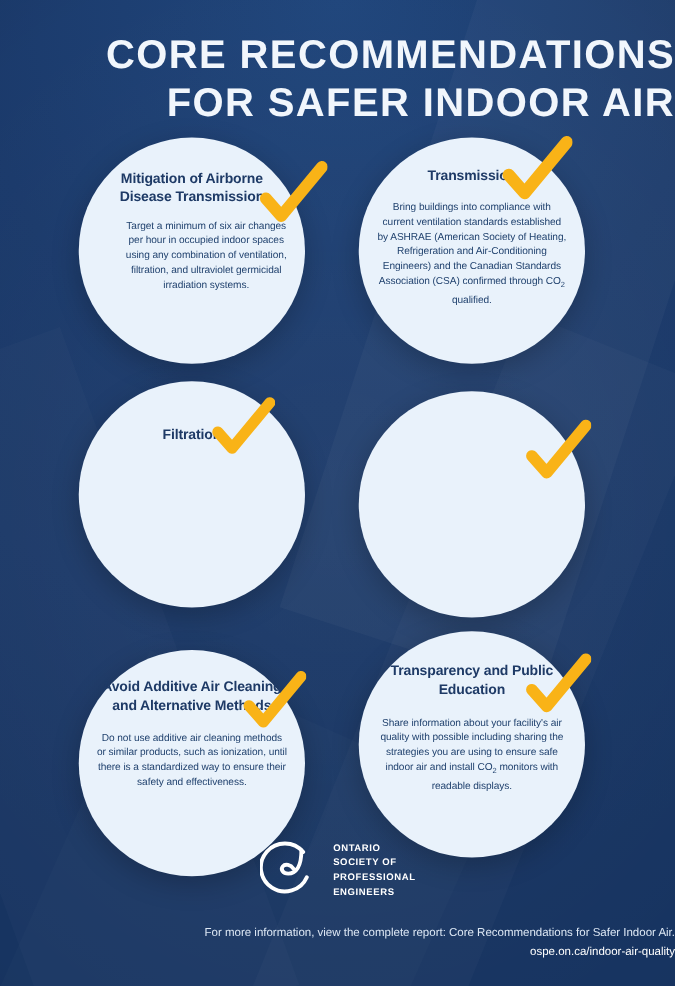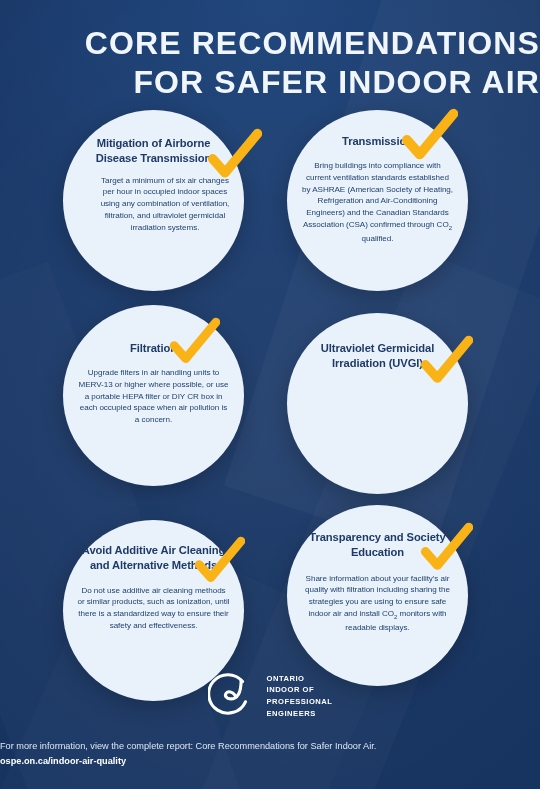--- a/index.html
+++ b/index.html
@@ -120,26 +120,26 @@
     font-size:7.6px;
     font-weight:bold;
     line-height:1.52;
     letter-spacing:0.5px;
     text-align:left;
   }
 
   
   #footer {
     position:absolute; left:0; right:0; top:739px;
-    text-align:left;
+    text-align:right;
     color:#dce7f4;
     font-size:9.2px;
     line-height:1.65;
   }
-  #footer .url { color:#ffffff; font-weight:bold; }
+  #footer .url { color:#ffffff; font-weight:normal; }
 </style>
 </head>
 <body>
 
 <div id="poster">
 
   <div class="bg-diag d1"></div>
   <div class="bg-diag d2"></div>
   <div class="bg-diag d3"></div>
   <div class="bg-diag d4"></div>
@@ -170,32 +170,30 @@
   </div>
   <span class="check" id="k2">
     <svg viewBox="0 0 100 100" width="100%" height="100%">
       <path d="M12 55 L34 80 L92 10" fill="none" stroke="#f9b317" stroke-width="17" stroke-linecap="round" stroke-linejoin="round"></path>
     </svg>
   </span>
 
   <div class="card" id="c3">
     <div class="inner">
       <h3>Filtration</h3>
-      <p>Upgrade filters in air handling units to MERV-13 or higher where possible, or use a portable HEPA filter or DIY CR box in each occupied space when air pollution is a concern.</p>
     </div>
   </div>
   <span class="check" id="k3">
     <svg viewBox="0 0 100 100" width="100%" height="100%">
       <path d="M12 55 L34 80 L92 10" fill="none" stroke="#f9b317" stroke-width="17" stroke-linecap="round" stroke-linejoin="round"></path>
     </svg>
   </span>
 
   <div class="card" id="c4">
     <div class="inner">
-      <h3>Ultraviolet Germicidal Irradiation (UVGI)</h3>
     </div>
   </div>
   <span class="check" id="k4">
     <svg viewBox="0 0 100 100" width="100%" height="100%">
       <path d="M12 55 L34 80 L92 10" fill="none" stroke="#f9b317" stroke-width="17" stroke-linecap="round" stroke-linejoin="round"></path>
     </svg>
   </span>
 
   <div class="card" id="c5">
     <div class="inner">
@@ -204,40 +202,40 @@
     </div>
   </div>
   <span class="check" id="k5">
     <svg viewBox="0 0 100 100" width="100%" height="100%">
       <path d="M12 55 L34 80 L92 10" fill="none" stroke="#f9b317" stroke-width="17" stroke-linecap="round" stroke-linejoin="round"></path>
     </svg>
   </span>
 
   <div class="card" id="c6">
     <div class="inner">
-      <h3>Transparency and Society Education</h3>
-      <p><span>Share information about your facility's air quality with filtration including sharing the strategies you are using to ensure safe indoor air and install CO</span><sub>2</sub><span> monitors with readable displays.</span></p>
+      <h3>Transparency and Public Education</h3>
+      <p><span>Share information about your facility's air quality with possible including sharing the strategies you are using to ensure safe indoor air and install CO</span><sub>2</sub><span> monitors with readable displays.</span></p>
     </div>
   </div>
   <span class="check" id="k6">
     <svg viewBox="0 0 100 100" width="100%" height="100%">
       <path d="M12 55 L34 80 L92 10" fill="none" stroke="#f9b317" stroke-width="17" stroke-linecap="round" stroke-linejoin="round"></path>
     </svg>
   </span>
 
   <div id="logo">
     <span id="logo-mark">
       <svg viewBox="0 0 100 100" width="100%" height="100%">
         <path d="M72 20 A40 40 0 1 0 78 62" fill="none" stroke="#ffffff" stroke-width="6.5" stroke-linecap="round"></path>
         <path d="M69 17 C69 44 60 56 47 56 C38 56 34 49 38 44 C42 39 51 41 56 48" fill="none" stroke="#ffffff" stroke-width="6.5" stroke-linecap="round"></path>
       </svg>
     </span>
     <div id="logo-text">
       <div>ONTARIO</div>
-      <div>INDOOR OF</div>
+      <div>SOCIETY OF</div>
       <div>PROFESSIONAL</div>
       <div>ENGINEERS</div>
     </div>
   </div>
 
   <div id="footer">
     <div>For more information, view the complete report: Core Recommendations for Safer Indoor Air.</div>
     <div class="url">ospe.on.ca/indoor-air-quality</div>
   </div>
 

